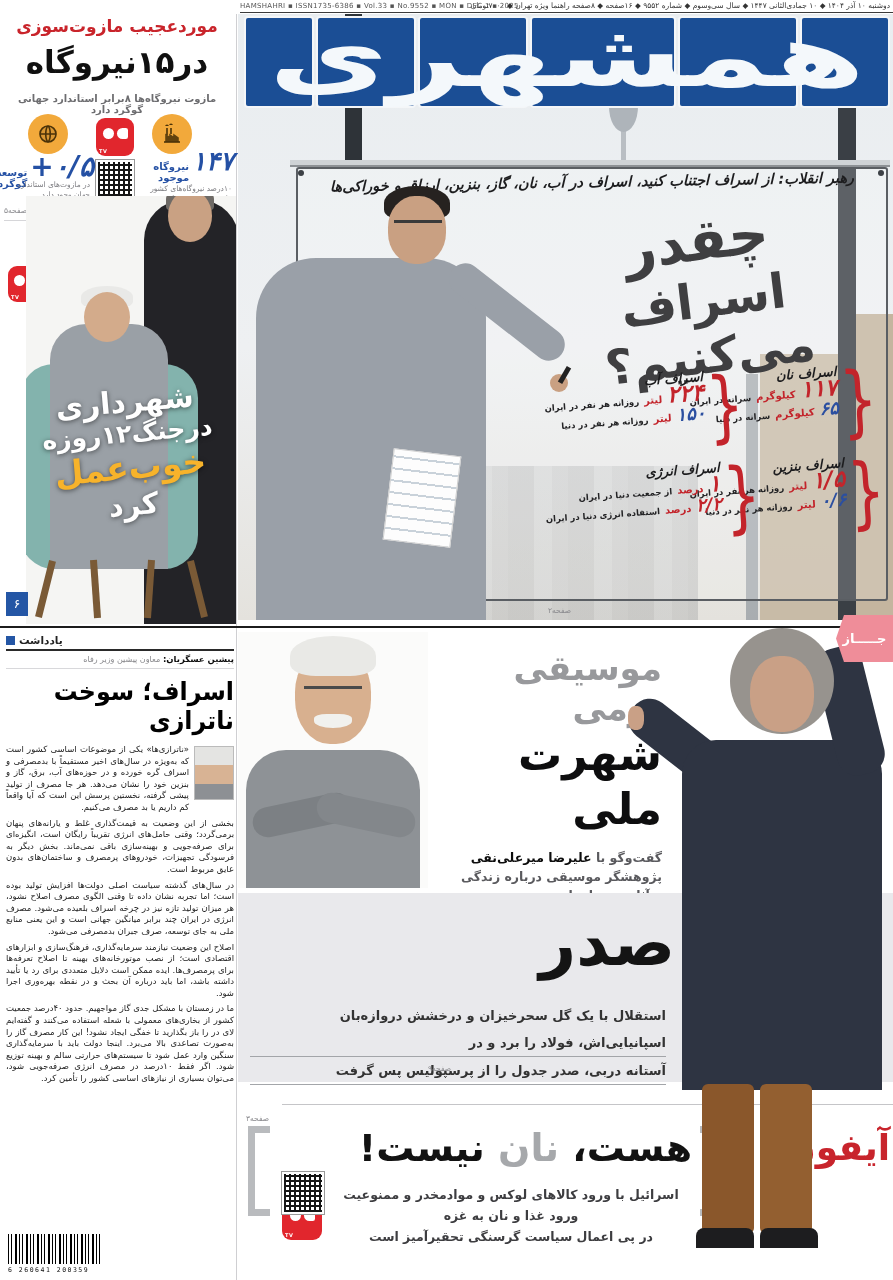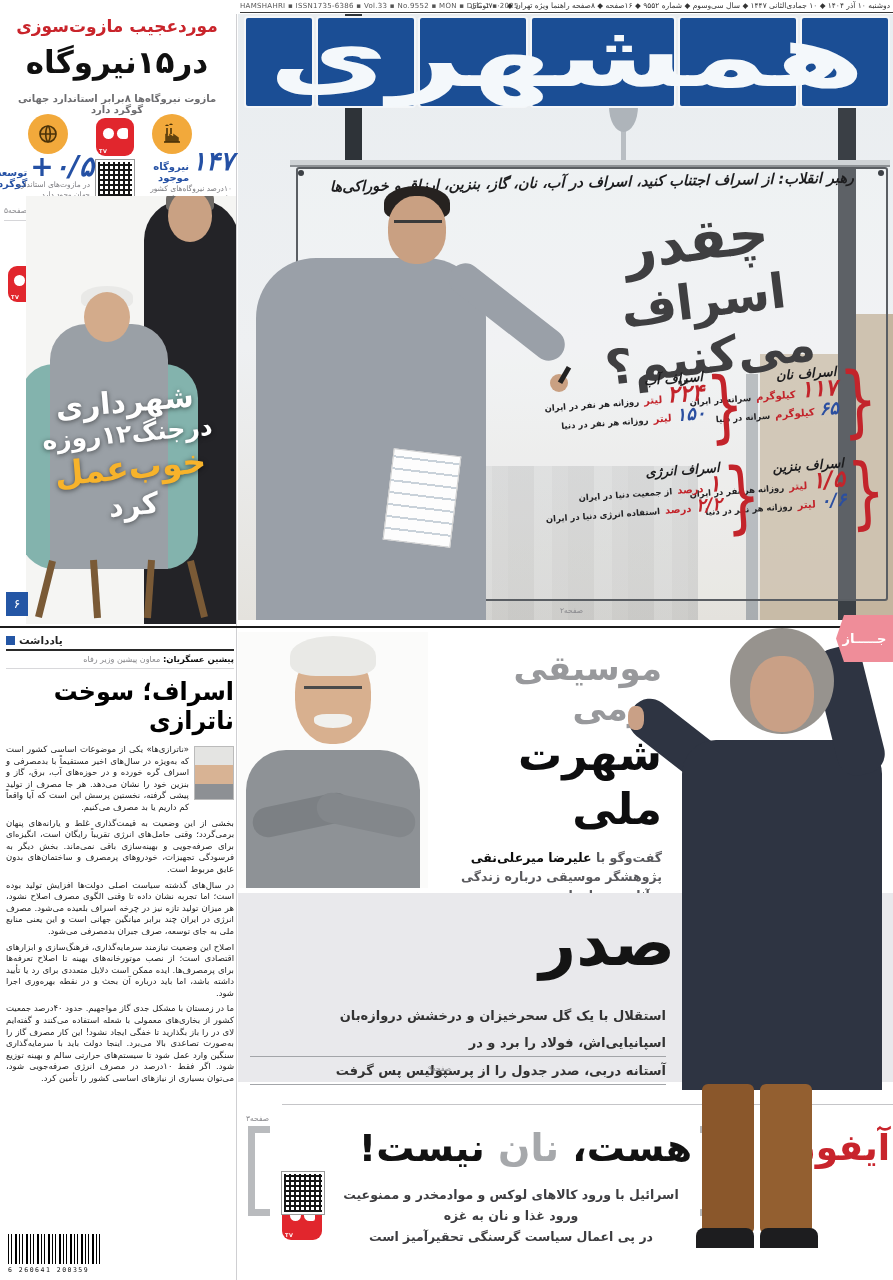--- a/index.html
+++ b/index.html
@@ -105,21 +105,21 @@
   .bgrp .label { font-size:13px; font-weight:900; font-style:italic; color:#1c1c1e; margin-bottom:1px; }
   .bgrp .row { line-height:15px; white-space:nowrap; }
   .bgrp .num-red  { font-size:23px; font-weight:900; color:#c3242b; font-style:italic; }
   .bgrp .num-blue { font-size:18px; font-weight:900; color:#2b4fa0; font-style:italic; }
   .bgrp .unit { font-size:10px; font-weight:700; color:#c3242b; }
   .bgrp .cap  { font-size:8.5px; font-weight:700; color:#232325; }
   .g0 { left:452px; top:354px; }
   .g1 { left:307px; top:360px; }
   .g2 { left:452px; top:446px; }
   .g3 { left:307px; top:452px; }
-  .board-pageref { position:absolute; left:322px; top:592px; }
+  .board-pageref { position:absolute; left:310px; top:592px; }
 
   .mid-rule { left:0; right:0; top:626px; height:2px; background:#1c1c1c; }
 
   
   .note { left:6px; top:634px; width:228px; }
   .note-tagrow { display:flex; flex-direction:row-reverse; align-items:center; gap:4px; direction:rtl; }
   .note-sq { width:9px; height:9px; background:#2456a5; }
   .note-tag { font-size:10.5px; font-weight:900; color:#222; }
   .note-rule { height:2px; background:#2a2a2a; margin-top:3px; }
   .note-author { direction:rtl; text-align:right; margin-top:3px; font-size:8.5px; }

